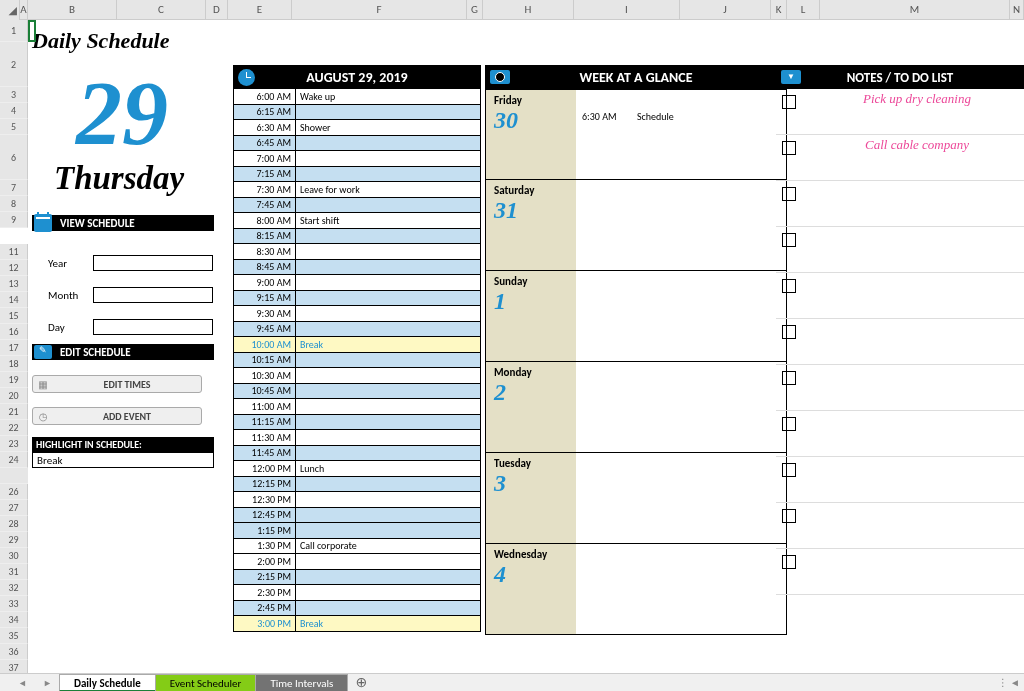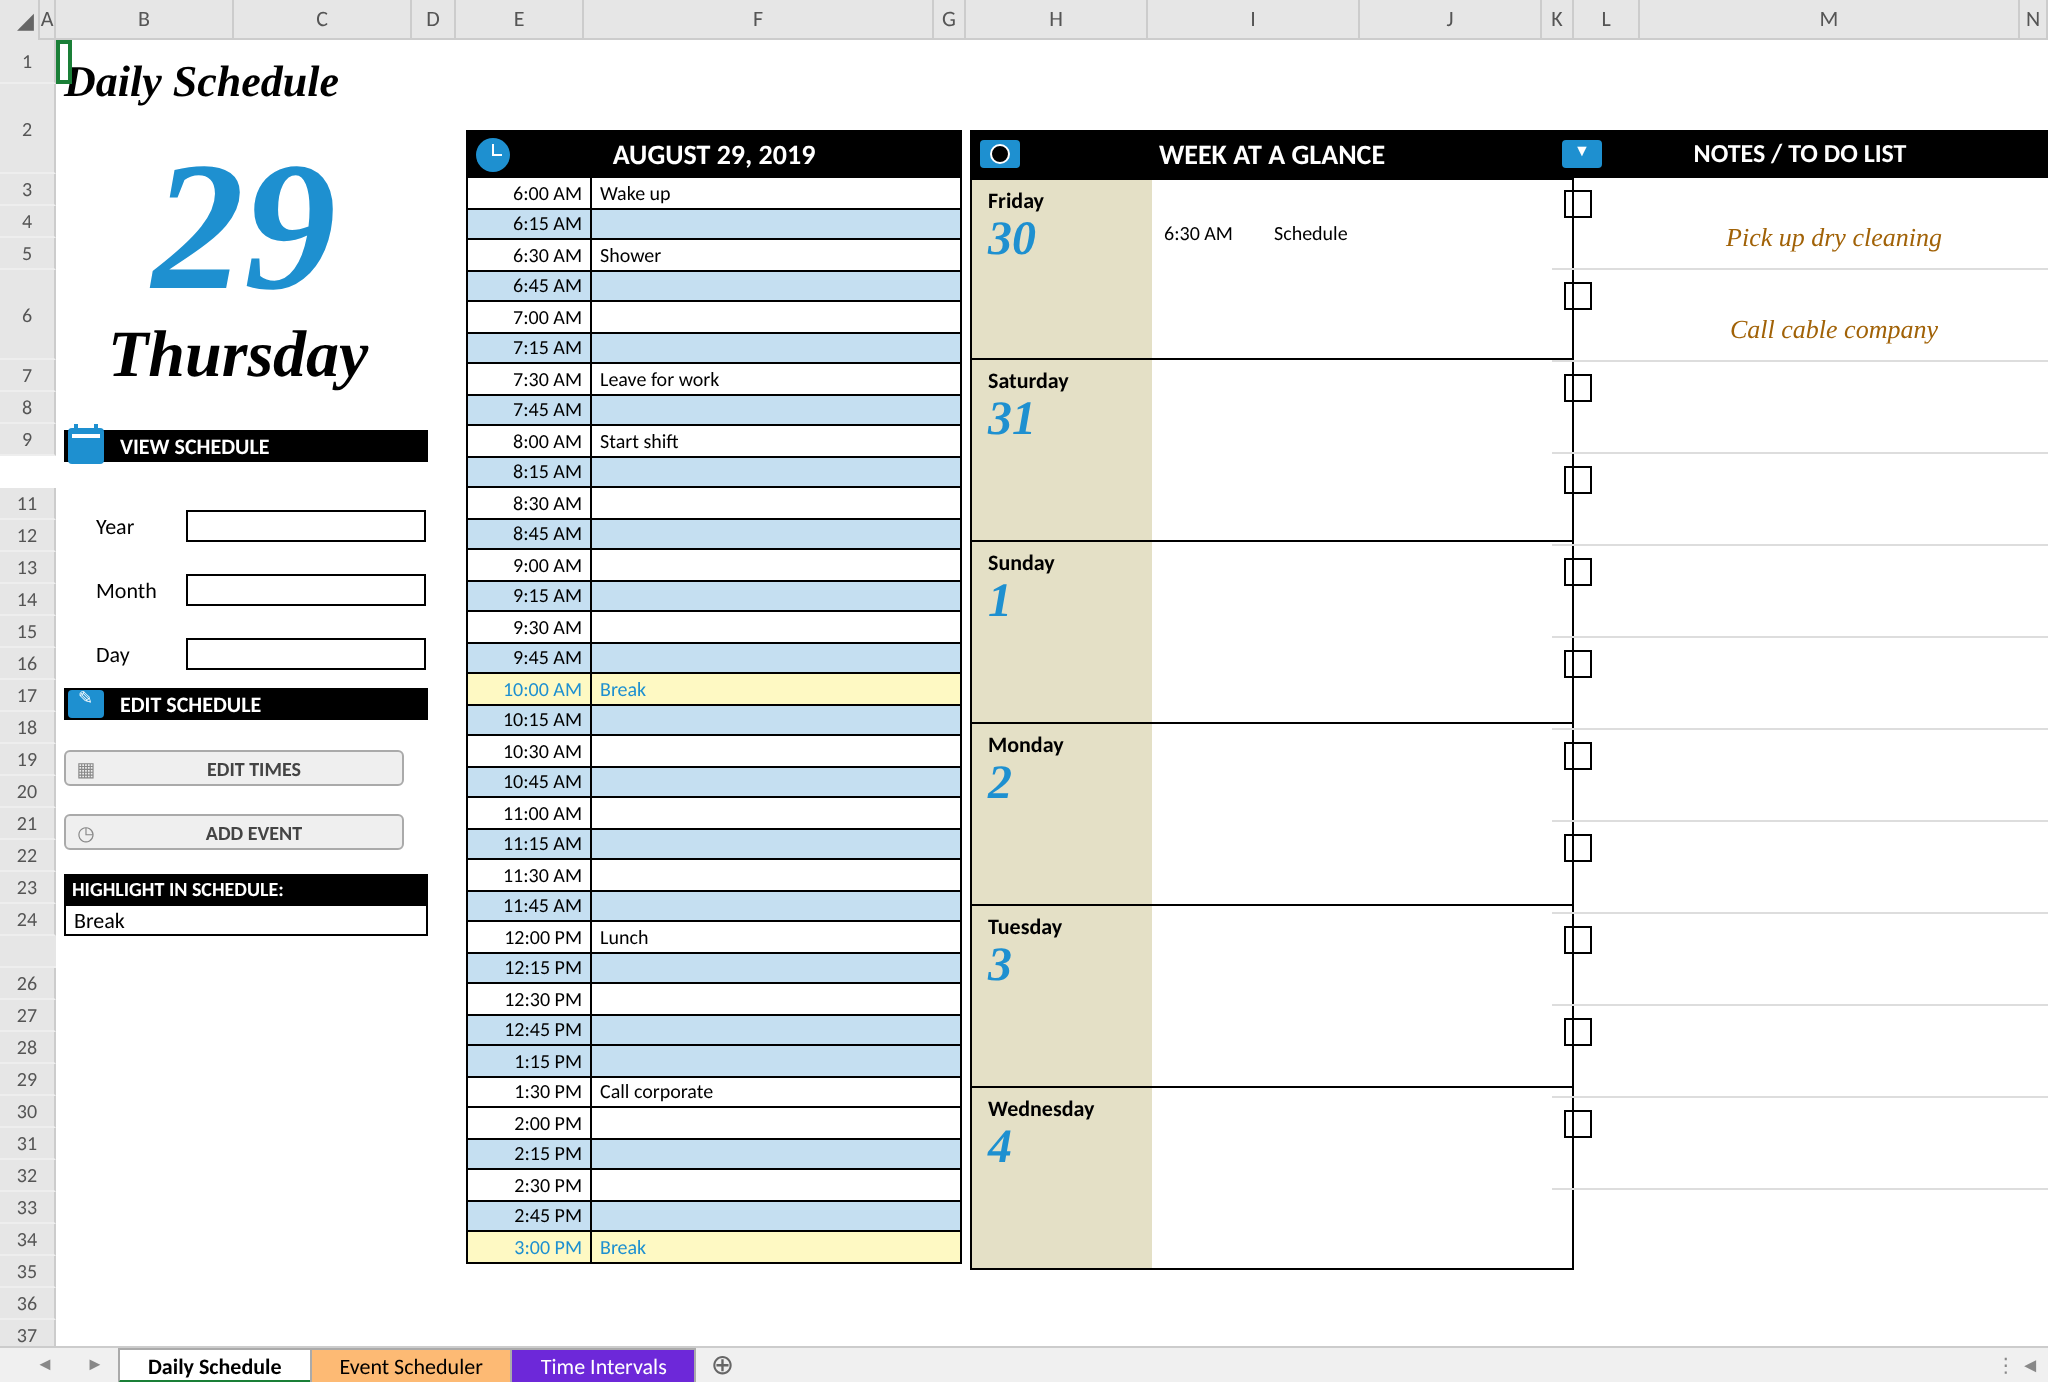--- a/index.html
+++ b/index.html
@@ -90,29 +90,29 @@
 
 .notes { position:absolute; left:748px; top:45px; width:248px; }
 .notes-head { height:24px; background:#000; color:#fff; display:flex; align-items:center; }
 .notes-head .icon { width:30px; display:flex; align-items:center; justify-content:center; }
 .tray-icon { width:20px; height:14px; background:#1e90d0; position:relative; border-radius:2px; }
 .tray-icon:after { content:'▼'; position:absolute; color:#fff; font-size:8px; left:6px; top:1px; }
 .notes-head .txt { flex:1; text-align:center; font-weight:bold; font-size:13px; padding-right:30px; }
 
 .note-row { height:46px; display:flex; align-items:flex-start; border-bottom:1px solid #ddd; }
 .chk { width:14px; height:14px; border:1.5px solid #000; margin:6px 14px 0 6px; }
-.note-txt { flex:1; padding-top:22px; font-family: 'Segoe Script', cursive; color:#a16207; font-size:13px; text-align:center; font-style:italic; }
+.note-txt { flex:1; padding-top:2px; font-family: 'Segoe Script', cursive; color:#ec4899; font-size:13px; text-align:center; font-style:italic; }
 
 
 .tabs { position:absolute; left:0; bottom:0; height:18px; width:100%; background:#f0f0f0; display:flex; align-items:center; border-top:1px solid #ccc; }
 .tab-nav { width:60px; display:flex; justify-content:space-around; color:#888; font-size:9px; padding-left:10px; }
 .tab { height:18px; padding:2px 14px; font-size:11px; border:1px solid #aaa; background:#fff; margin-left:-1px; }
 .tab.on { background:#fff; border-bottom:2px solid #1a7f37; font-weight:bold; }
-.tab.off { background:#fdba74; }
-.tab.dark { background:#6d28d9; color:#fff; }
+.tab.off { background:#84cc16; }
+.tab.dark { background:#737373; color:#fff; }
 .tab.plus { border:none; background:none; font-size:14px; color:#666; padding:0 8px; }
 
 .scroll-hint { position:absolute; right:4px; bottom:2px; font-size:10px; color:#888; }
 </style>
 </head>
 <body>
 
 <div class="container">
 
   <div class="col-headers">

